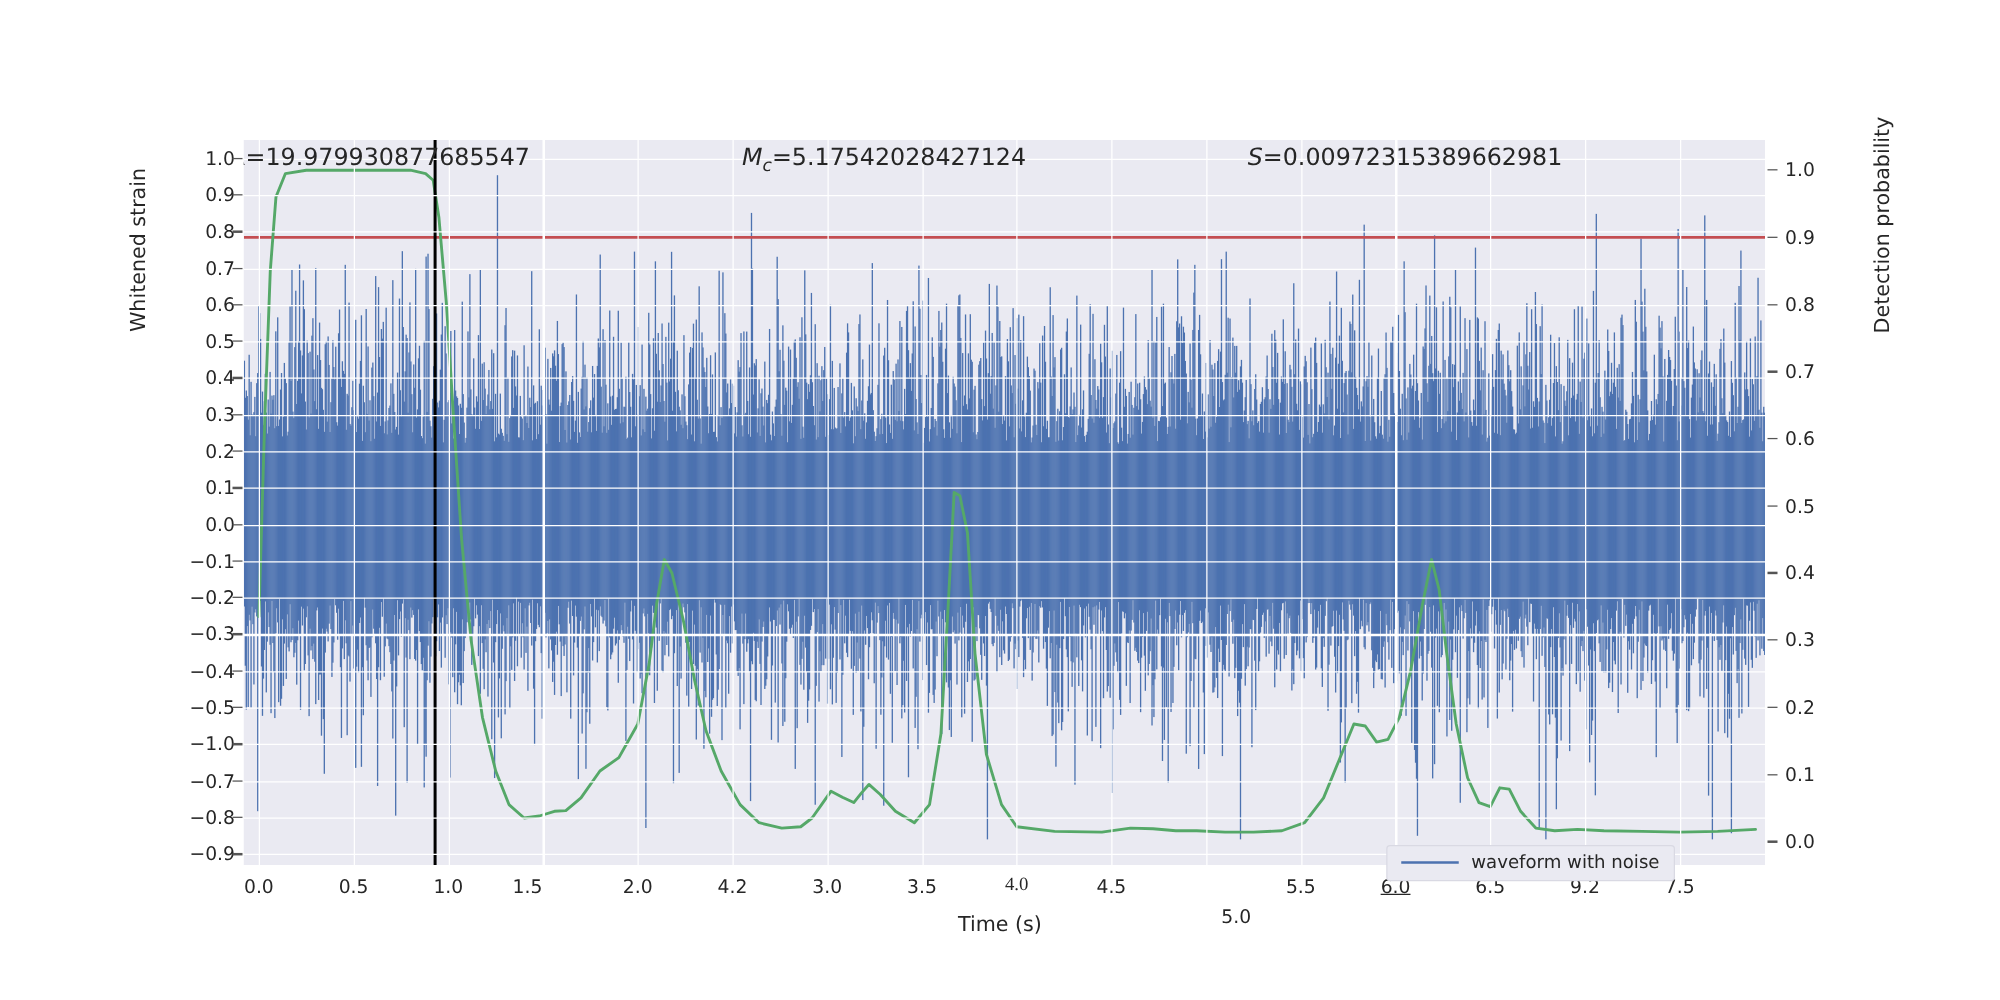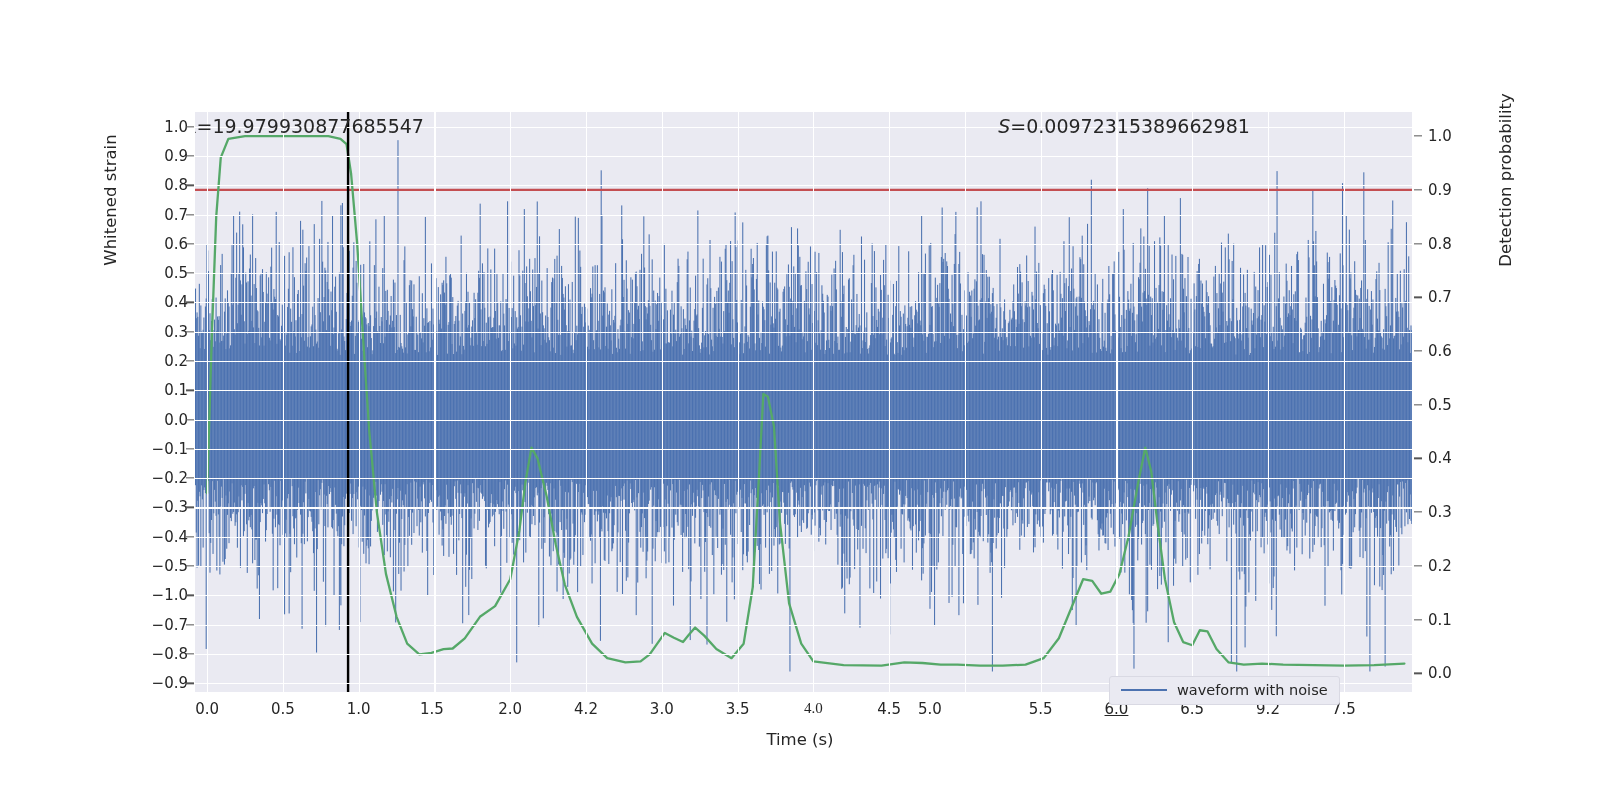--- a/index.html
+++ b/index.html
@@ -128,28 +128,28 @@
       <div class="tick-right-mark" style="top: 565.796px;"></div>
       <div class="tick-right" style="top: 619.5px;">0.1</div>
       <div class="tick-right-mark" style="top: 619.5px;"></div>
       <div class="tick-right" style="top: 673.204px;">0.0</div>
       <div class="tick-right-mark" style="top: 673.204px;"></div>
     </div>
   <div id="ticks-bottom">
       <div class="tick-bot" style="left: 207.125px;">0.0</div>
       <div class="tick-bot" style="left: 282.903px;">0.5</div>
       <div class="tick-bot" style="left: 358.681px;">1.0</div>
-      <div class="tick-bot" style="left: 432px;">1.5</div>
+      <div class="tick-bot" style="left: 422px;">1.5</div>
       <div class="tick-bot" style="left: 510.238px;">2.0</div>
       <div class="tick-bot" style="left: 586.016px;">4.2</div>
       <div class="tick-bot" style="left: 661.795px;">3.0</div>
       <div class="tick-bot" style="left: 737.573px;">3.5</div>
       <div class="tick-bot" style="left: 813.351px; font-family: Liberation Serif, serif;">4.0</div>
       <div class="tick-bot" style="left: 889.13px;">4.5</div>
-      <div class="tick-bot" style="left: 930px;">5.0</div>
+      <div class="tick-bot" style="left: 989px; margin-top: 24px;">5.0</div>
       <div class="tick-bot" style="left: 1040.69px;">5.5</div>
       <div class="tick-bot" style="left: 1116.46px; text-decoration: underline;">6.0</div>
       <div class="tick-bot" style="left: 1192.24px;">6.5</div>
       <div class="tick-bot" style="left: 1268.02px;">9.2</div>
       <div class="tick-bot" style="left: 1343.8px;">7.5</div>
     </div>
 
   <div id="plot">
     <div id="grid-layer">
         <div class="gridline h" style="top: 14.6465px;"></div>
@@ -1791,20 +1791,21 @@
           <rect x="1215.48" y="213.43" width="1.05" height="195.40" fill="#4c72b0"></rect>
           <rect x="1216.24" y="218.13" width="1.05" height="193.84" fill="#4c72b0"></rect>
           <rect x="1217.00" y="185.34" width="1.05" height="261.79" fill="#4c72b0"></rect>
         </g>
       <line id="threshold" stroke="#c44e52" stroke-width="2.2" x1="0" x2="1217" y1="77.87037037037027" y2="77.87037037037027"></line>
       <path id="prob-curve" fill="none" stroke="#55a868" stroke-width="2.3" stroke-linejoin="round" stroke-linecap="round" d="M12.12 381.30 L16.67 228.24 L21.22 104.72 L25.76 45.65 L33.34 26.85 L50.01 24.17 L80.33 24.17 L110.64 24.17 L133.37 24.17 L145.49 26.85 L151.56 32.22 L156.10 61.76 L162.17 131.57 L168.23 228.24 L174.29 319.54 L181.87 400.09 L190.96 461.85 L201.57 504.81 L212.18 531.67 L224.30 542.41 L236.43 540.80 L248.55 537.04 L257.65 536.50 L269.77 526.30 L284.93 504.81 L300.08 494.07 L315.24 467.22 L324.33 418.89 L330.39 370.56 L336.46 335.65 L342.52 346.39 L351.61 383.98 L360.70 432.31 L369.80 472.59 L381.92 504.81 L397.08 531.67 L412.23 546.17 L430.42 550.46 L445.58 549.39 L454.67 542.41 L462.25 531.67 L469.83 520.93 L478.92 525.76 L488.01 530.06 L494.07 522.54 L500.14 515.56 L509.23 523.61 L521.35 537.04 L536.51 546.17 L548.64 531.67 L557.73 475.28 L563.79 367.87 L568.34 281.94 L572.88 284.63 L578.95 314.17 L585.01 410.83 L594.10 491.39 L606.23 531.67 L618.35 549.39 L648.66 553.15 L686.55 553.69 L709.29 550.46 L727.47 551.00 L745.66 552.61 L762.33 552.61 L785.06 553.69 L807.80 553.69 L830.53 552.61 L848.72 546.17 L863.87 526.30 L876.00 496.76 L888.12 467.22 L897.22 468.83 L906.31 481.72 L915.40 479.57 L924.50 461.85 L933.59 424.26 L942.68 373.24 L950.26 335.65 L956.32 359.81 L962.38 410.83 L969.96 467.22 L979.06 510.19 L988.15 530.06 L997.24 533.28 L1004.82 518.24 L1012.40 519.31 L1021.49 537.04 L1033.62 550.46 L1048.77 552.61 L1066.96 551.54 L1088.18 552.61 L1118.49 553.15 L1148.80 553.69 L1179.11 553.15 L1209.42 551.54"></path>
       <line id="marker" stroke="#000000" stroke-width="2.4" x1="153.0722291407223" x2="153.0722291407223" y1="0" y2="580"></line>
     </svg>
 
     <div class="annot" id="annot-snr" style="left: 95.4807px; top: 3.42593px; transform: translateX(-50%);">SNR=19.979930877685547</div>
+    <div class="annot" id="annot-mc" style="left: 512.262px; top: 3.42593px; transform: translateX(-50%);"><i>M</i><sub>c</sub>=5.17542028427124</div>
     <div class="annot" id="annot-s" style="left: 929.042px; top: 3.42593px; transform: translateX(-50%);"><i>S</i>=0.00972315389662981</div>
   </div>
 
   <div id="legend">
     <span id="legend-swatch"></span>
     <span id="legend-label">waveform with noise</span>
   </div>
 
 </div>
 

